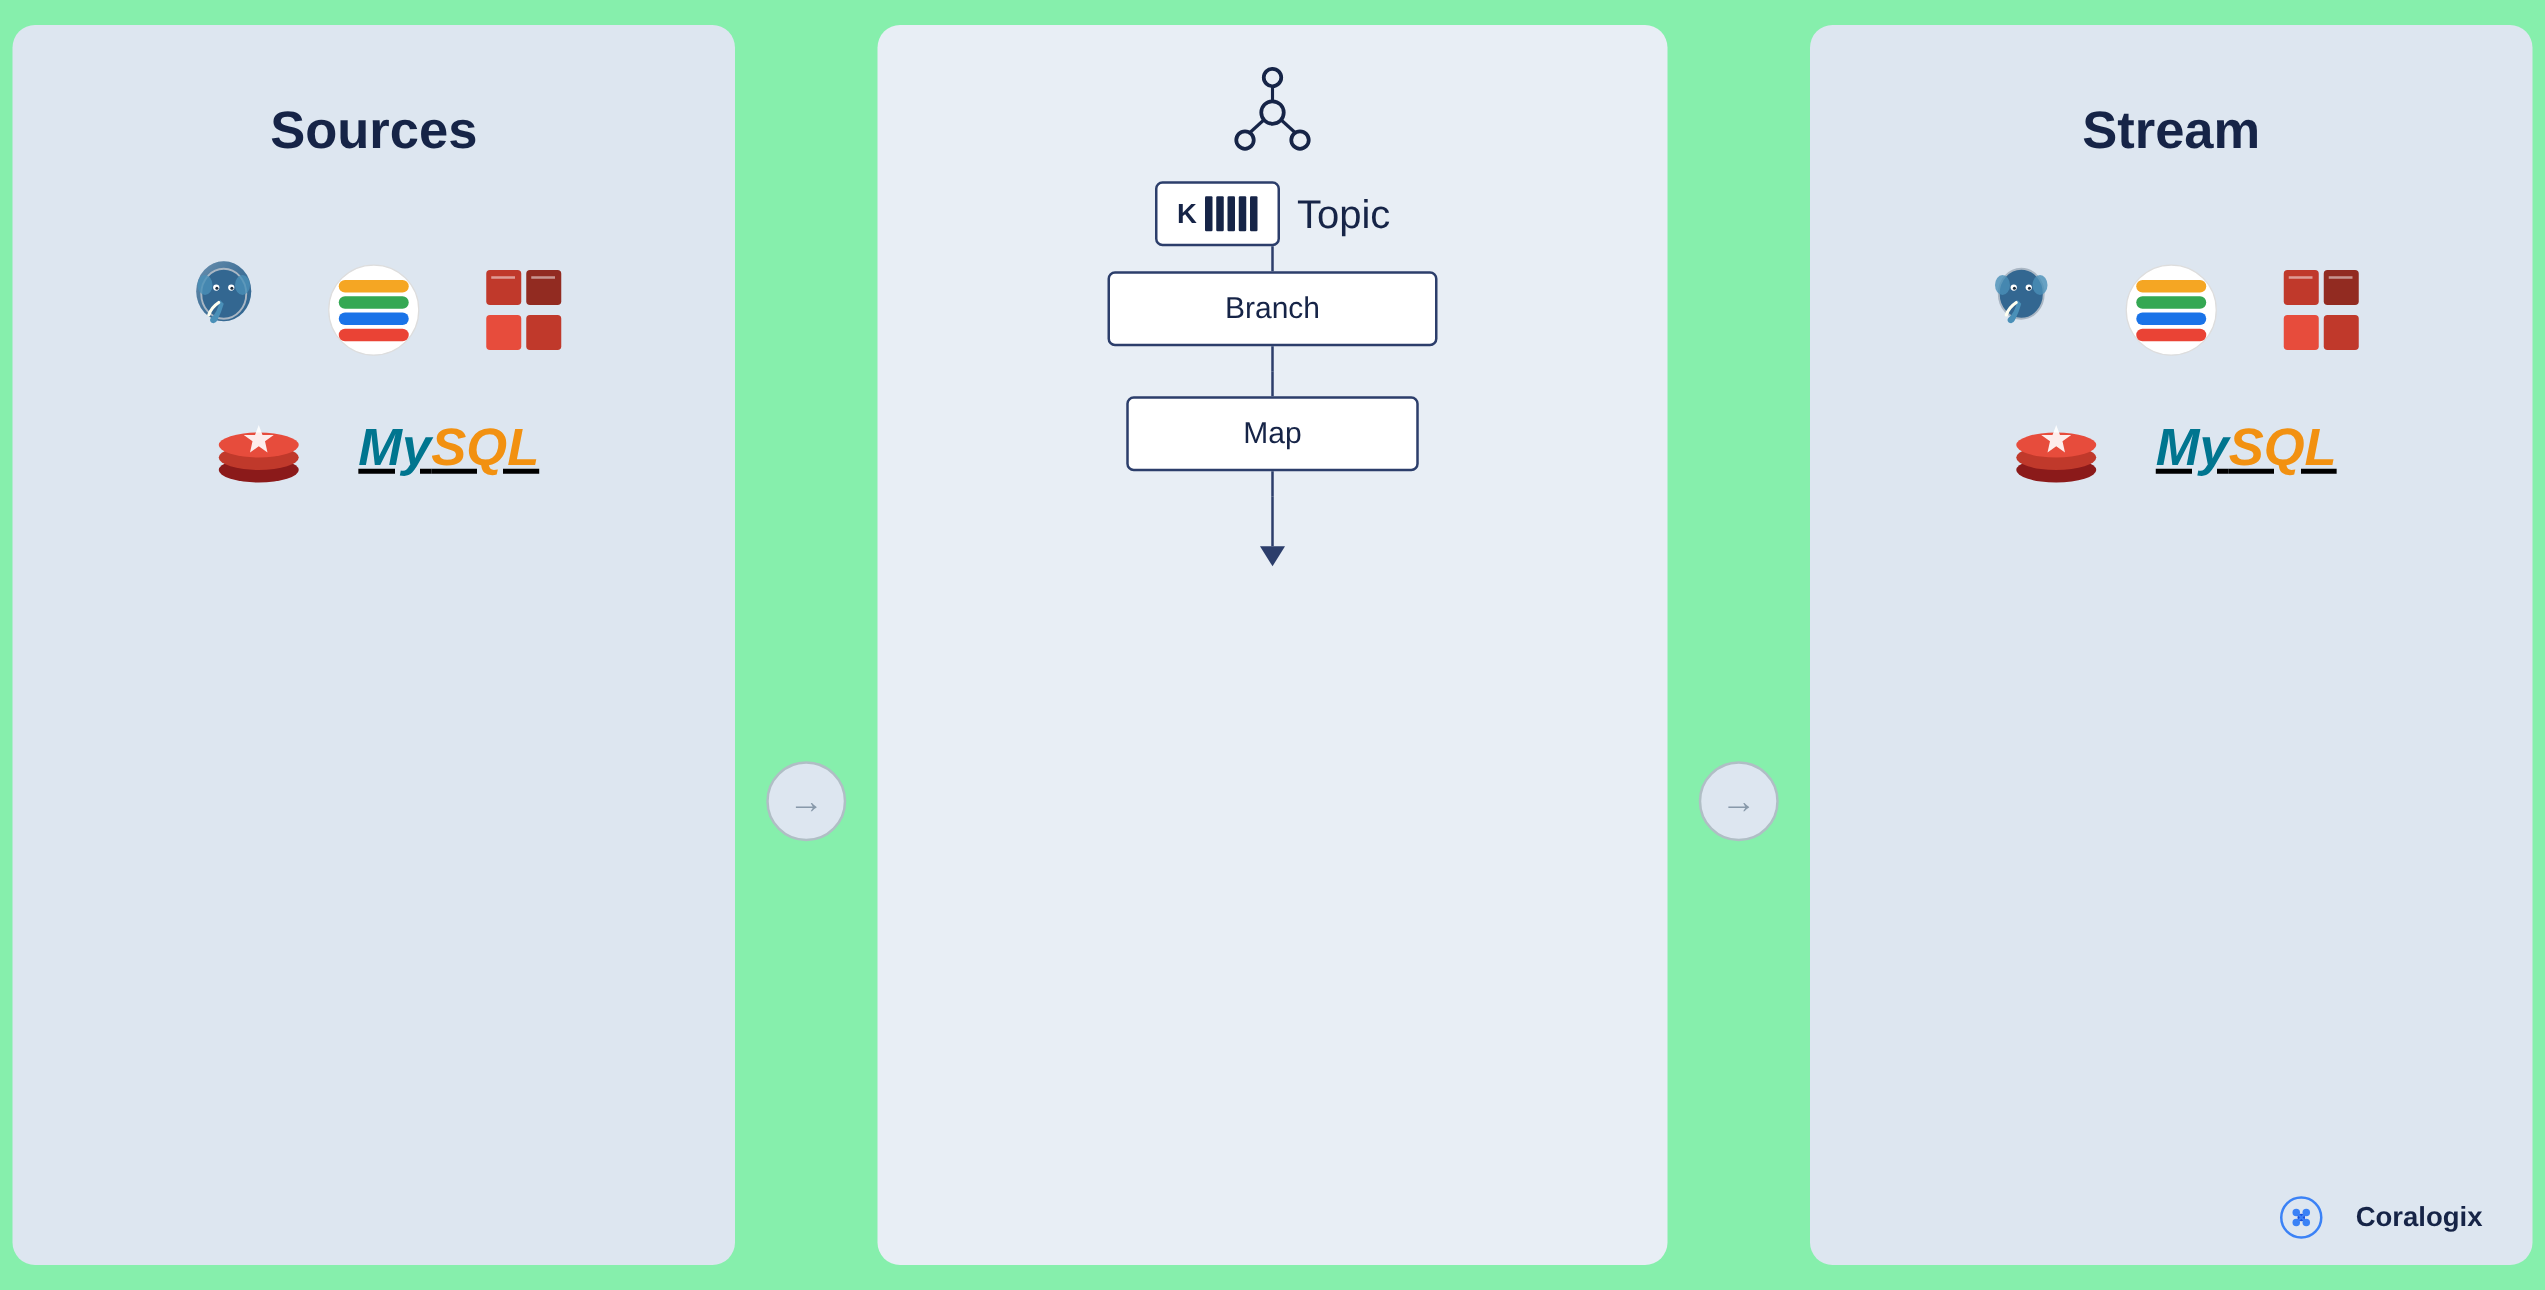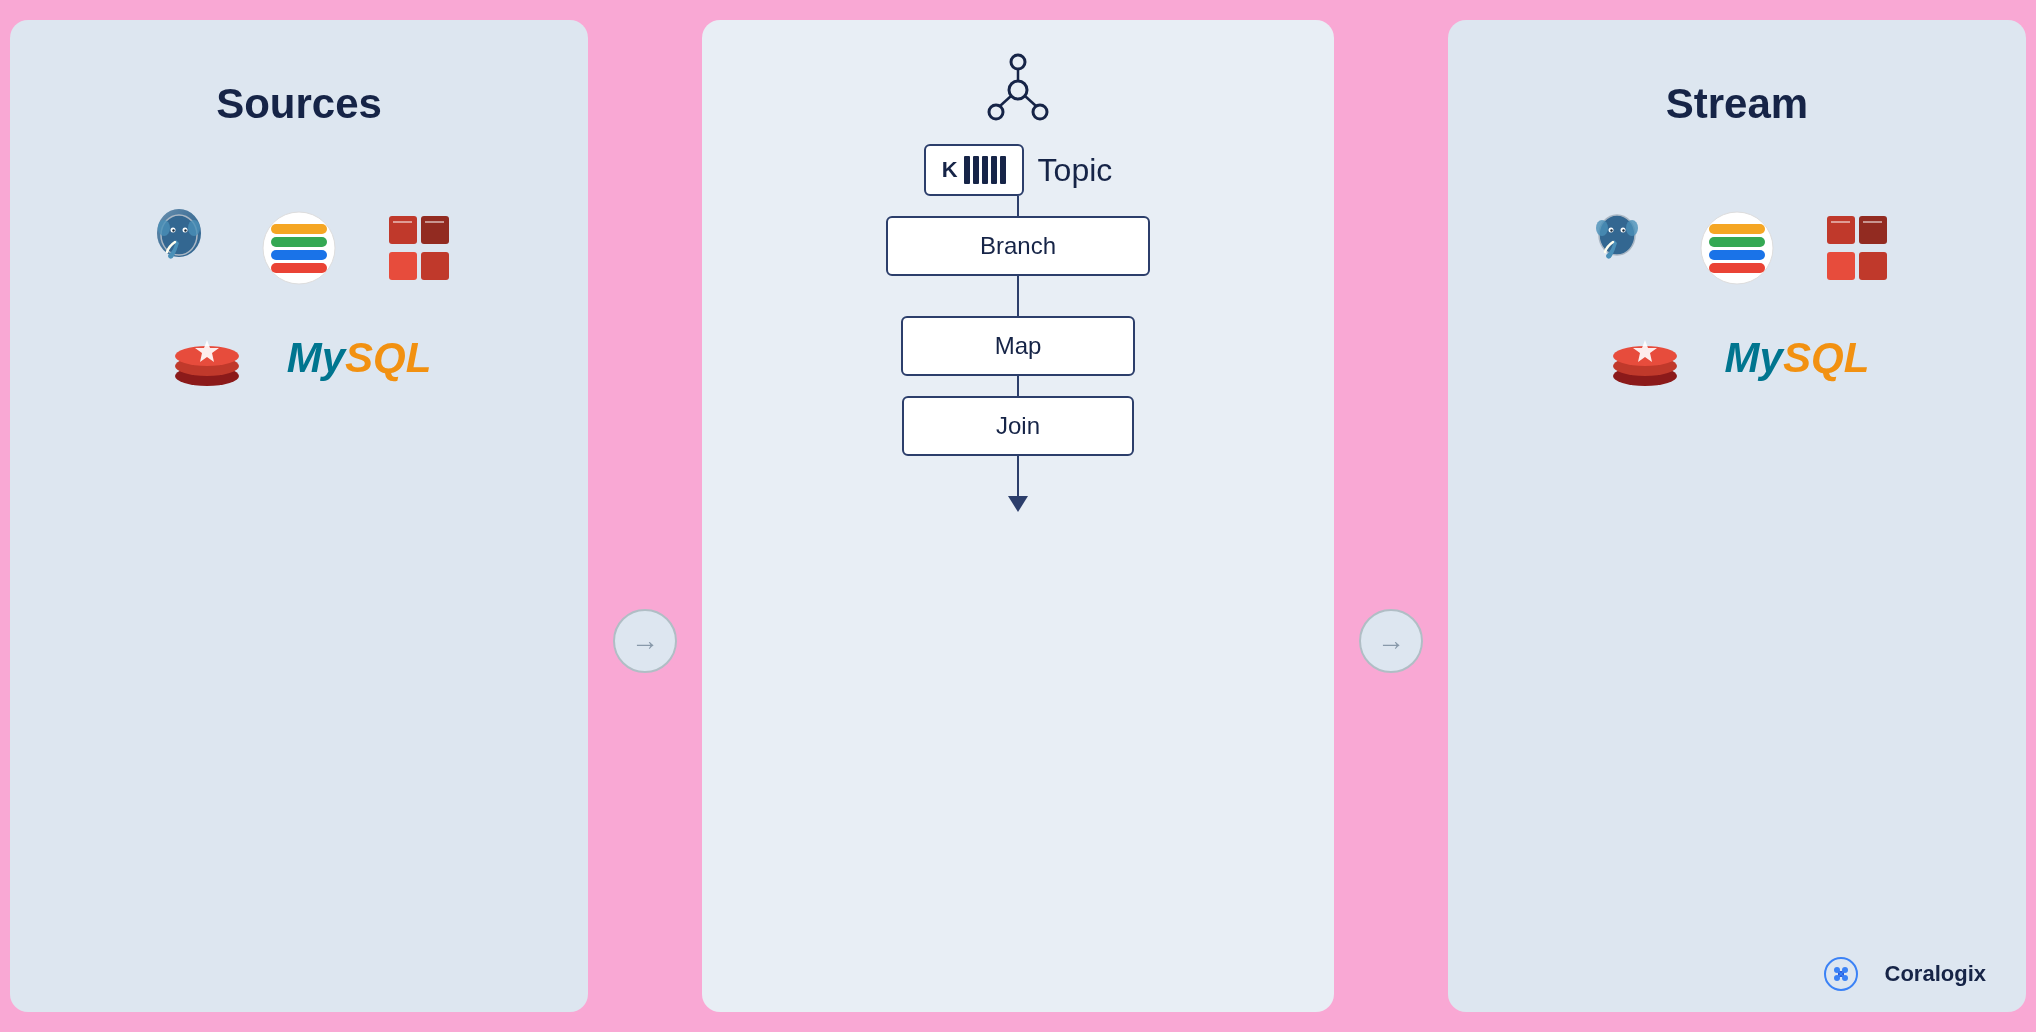--- a/index.html
+++ b/index.html
@@ -64,20 +64,21 @@
       color: #8899aa;
     }
 
     
     .sources-grid {
       display: flex;
       flex-direction: column;
       align-items: center;
       gap: 30px;
       margin-top: 20px;
+      text-decoration: underline;
     }
 
     .sources-row {
       display: flex;
       gap: 40px;
       align-items: center;
     }
 
     
     .kafka-diagram {
@@ -180,21 +181,21 @@
       font-size: 22px;
       font-weight: 600;
       color: #162447;
     }
 
     .layout-wrapper {
       display: flex;
       width: 100%;
       height: 100%;
       position: relative;
-      background: #f9a8d4;
+      background: #86efac;
     }
   </style>
 </head>
 <body>
 
 <div class="layout-wrapper">
 
   <div class="panel">
     <div class="panel-title">Sources</div>
     <div class="sources-grid">
@@ -323,23 +324,20 @@
       </div>
       <div style="width:2px;height:20px;background:#2c3e6b;"></div>
 
       <div style="width:2px;height:20px;background:#2c3e6b;"></div>
 
       <div class="stream-box">
         <span>Map</span>
       </div>
       <div style="width:2px;height:20px;background:#2c3e6b;"></div>
 
-      <div class="stream-box">
-        <span>Join</span>
-      </div>
 
       <div class="arrow-down">
         <div class="arrow-down-line"></div>
         <div class="arrow-head"></div>
       </div>
     </div>
   </div>
 
   <div class="arrow-connector">
     <div class="arrow-circle">

